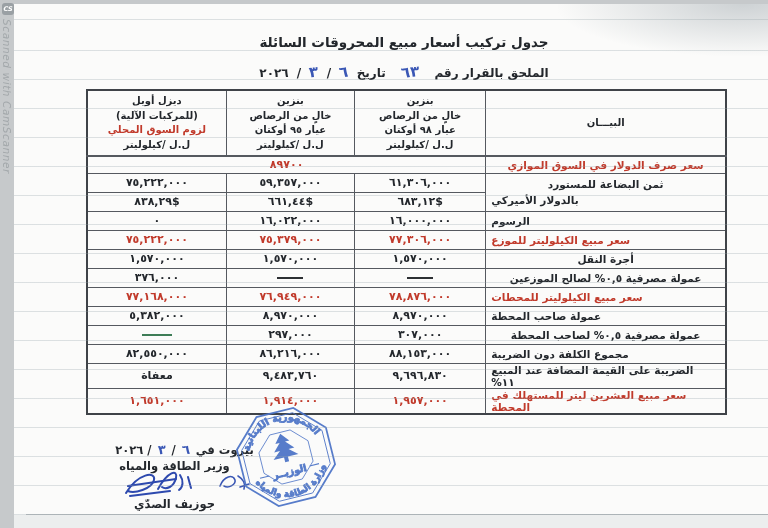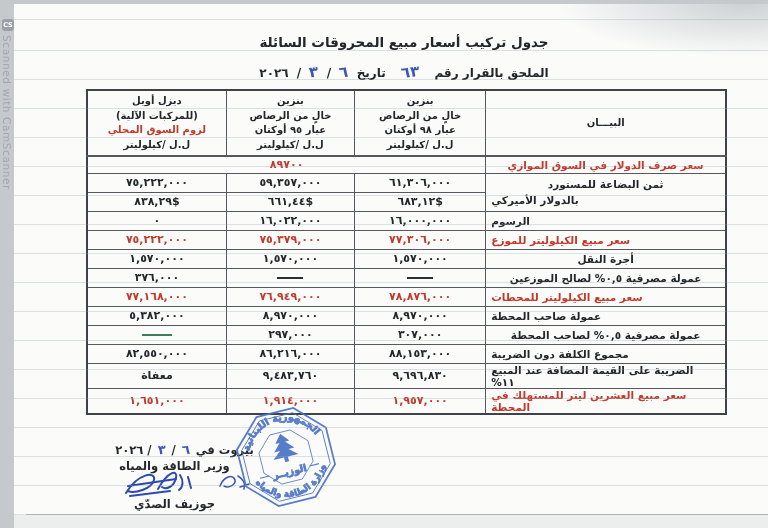--- a/index.html
+++ b/index.html
@@ -21,21 +21,21 @@
     background-position:0 18px;
   }
   .corner-smudge{
     position:absolute;right:0;top:0;width:210px;height:52px;z-index:1;
     background:radial-gradient(ellipse at 88% 0%,rgba(168,176,181,.55),rgba(168,176,181,0) 72%);
   }
   .page-edge{position:absolute;left:12px;right:0;bottom:13px;border-top:1px solid #b7bcbe;z-index:2;}
   .below-edge{position:absolute;left:0;right:0;bottom:0;height:13px;background:#eceeee;z-index:1;}
 
   
-  .cs-strip{position:absolute;left:0;top:16px;bottom:0;width:14px;z-index:7;}
+  .cs-strip{position:absolute;left:0;top:0;bottom:0;width:14px;z-index:7;font-style:italic;}
   .cs-icon{
     position:absolute;left:2px;top:3px;width:12px;height:12px;border-radius:3px;
     background:#9aa0a4;color:#fff;font-size:6.5px;font-weight:bold;
     display:flex;align-items:center;justify-content:center;
   }
   .cs-text{
     position:absolute;left:1px;top:19px;
     writing-mode:vertical-rl;
     font-size:10.5px;letter-spacing:.6px;color:#a3a8ab;white-space:nowrap;
   }

